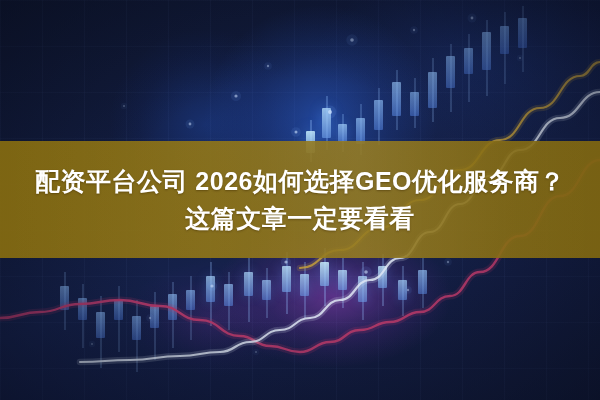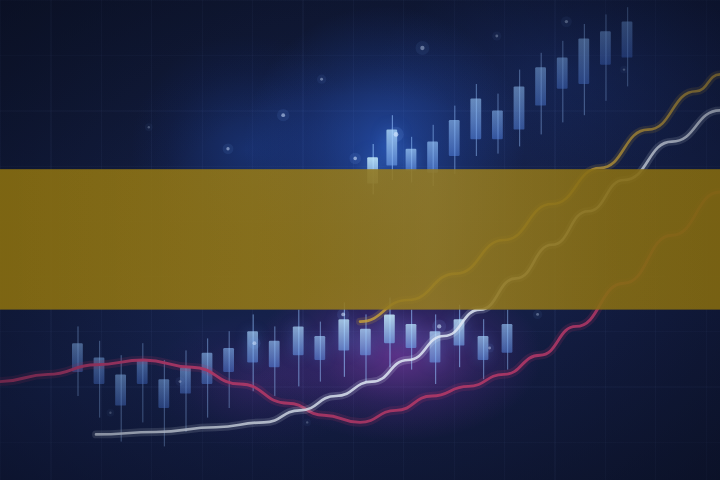--- a/index.html
+++ b/index.html
@@ -326,15 +326,17 @@
       <circle cx="256" cy="352" r="3.2" fill="#7fb0ff" fill-opacity="0.0504"></circle>
       <circle cx="256" cy="352" r="1" fill="#cfe2ff" fill-opacity="0.28"></circle>
     </svg>
 
   <div class="layer" id="vignette"></div>
 
   <div id="gold-band"></div>
   <div id="band-sheen"></div>
 
   <div id="headline">
+    <div class="hl">配资平台公司 2026如何选择GEO优化服务商？</div>
+    <div class="hl">这篇文章一定要看看</div>
   </div>
 
 </div>
 
 </body></html>

